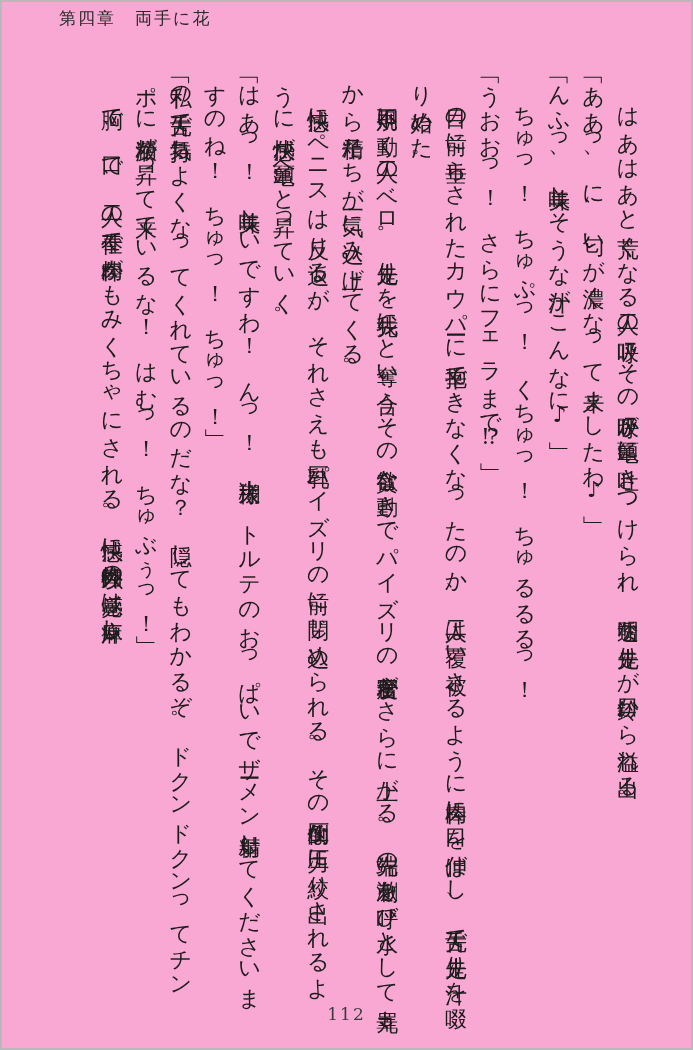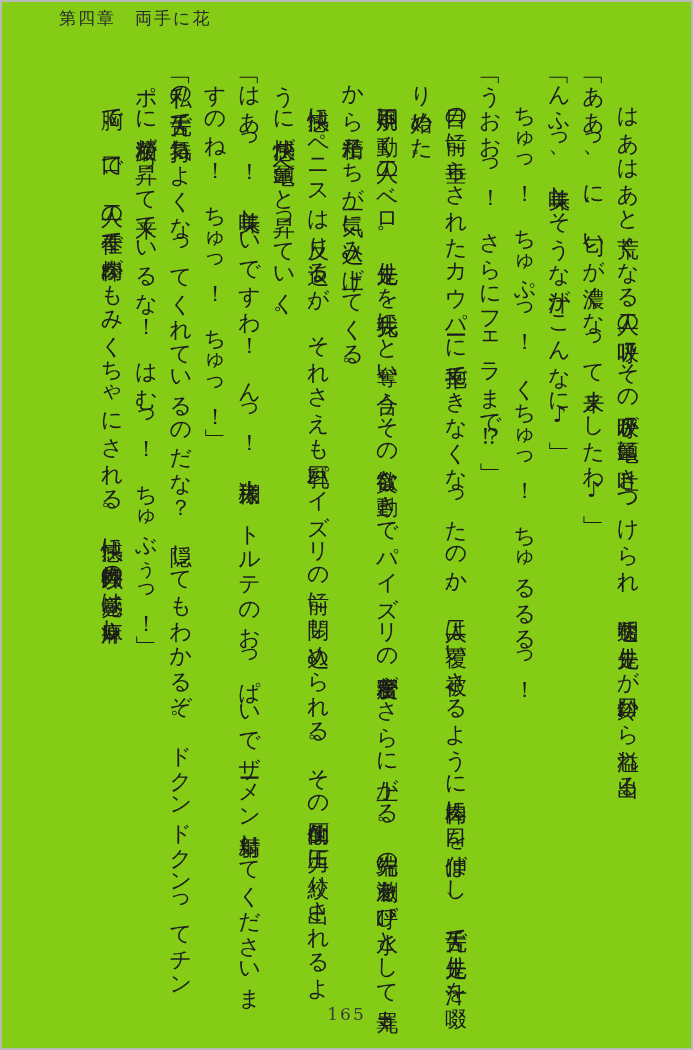--- a/index.html
+++ b/index.html
@@ -5,21 +5,21 @@
   html, body {
     margin: 0;
     padding: 0;
     background: #e8e8e8;
   }
   .page {
     position: relative;
     width: 693px;
     height: 1050px;
     margin: 0 auto;
-    background: #84cc16;
+    background: #f9a8d4;
     border: 2px solid #b9b9b9;
     box-sizing: border-box;
     overflow: hidden;
     font-family: "DejaVu Serif", "Liberation Serif", serif;
     color: #1f1f1f;
   }
   .running-header {
     position: absolute;
     top: 5px;
     left: 57px;
@@ -73,15 +73,15 @@
     <p class="indent">ちゅっ！　ちゅぷっ！　くちゅっ！　ちゅるるるっ！</p>
     <p>「うおおっ！　さらにフェラまで⁉」</p>
     <p class="indent">目の前に垂らされたカウパーに辛抱できなくなったのか、二人は覆い被さるように肉棒に口を伸ばし、舌先で先走り汁を啜り始めた。</p>
     <p class="indent">不規則に動く二人のベロ。先走りを我先にと奪い合うその貪欲な動きでパイズリの密着度がさらに上がる。先端の刺激を呼び水として睾丸から精子たちが一気に込み上げてくる。</p>
     <p class="indent">快感にペニスは反り返るが、それさえも巨乳パイズリの前に閉じ込められる。その圧倒的な圧力に絞り出されるように快感が亀頭へと昇っていく。</p>
     <p>「はあっ！　美味しいですわ！　んっ！　翔太様！　トルテのおっぱいでザーメン射精してくださいますのね！　ちゅっ！　ちゅっ！」</p>
     <p>「私の舌先で気持ちよくなってくれているのだな？　隠してもわかるぞ。ドクンドクンってチンポに精液が昇って来ているな！　はむっ！　ちゅぶぅっ！」</p>
     <p class="indent">胸で、口で、二人の奉仕で肉棒がもみくちゃにされる。快感に肉棒以外の感覚は麻痺し</p>
   </div>
 
-  <div class="page-number">165</div>
+  <div class="page-number">112</div>
 
 </div>
 
 </body></html>

